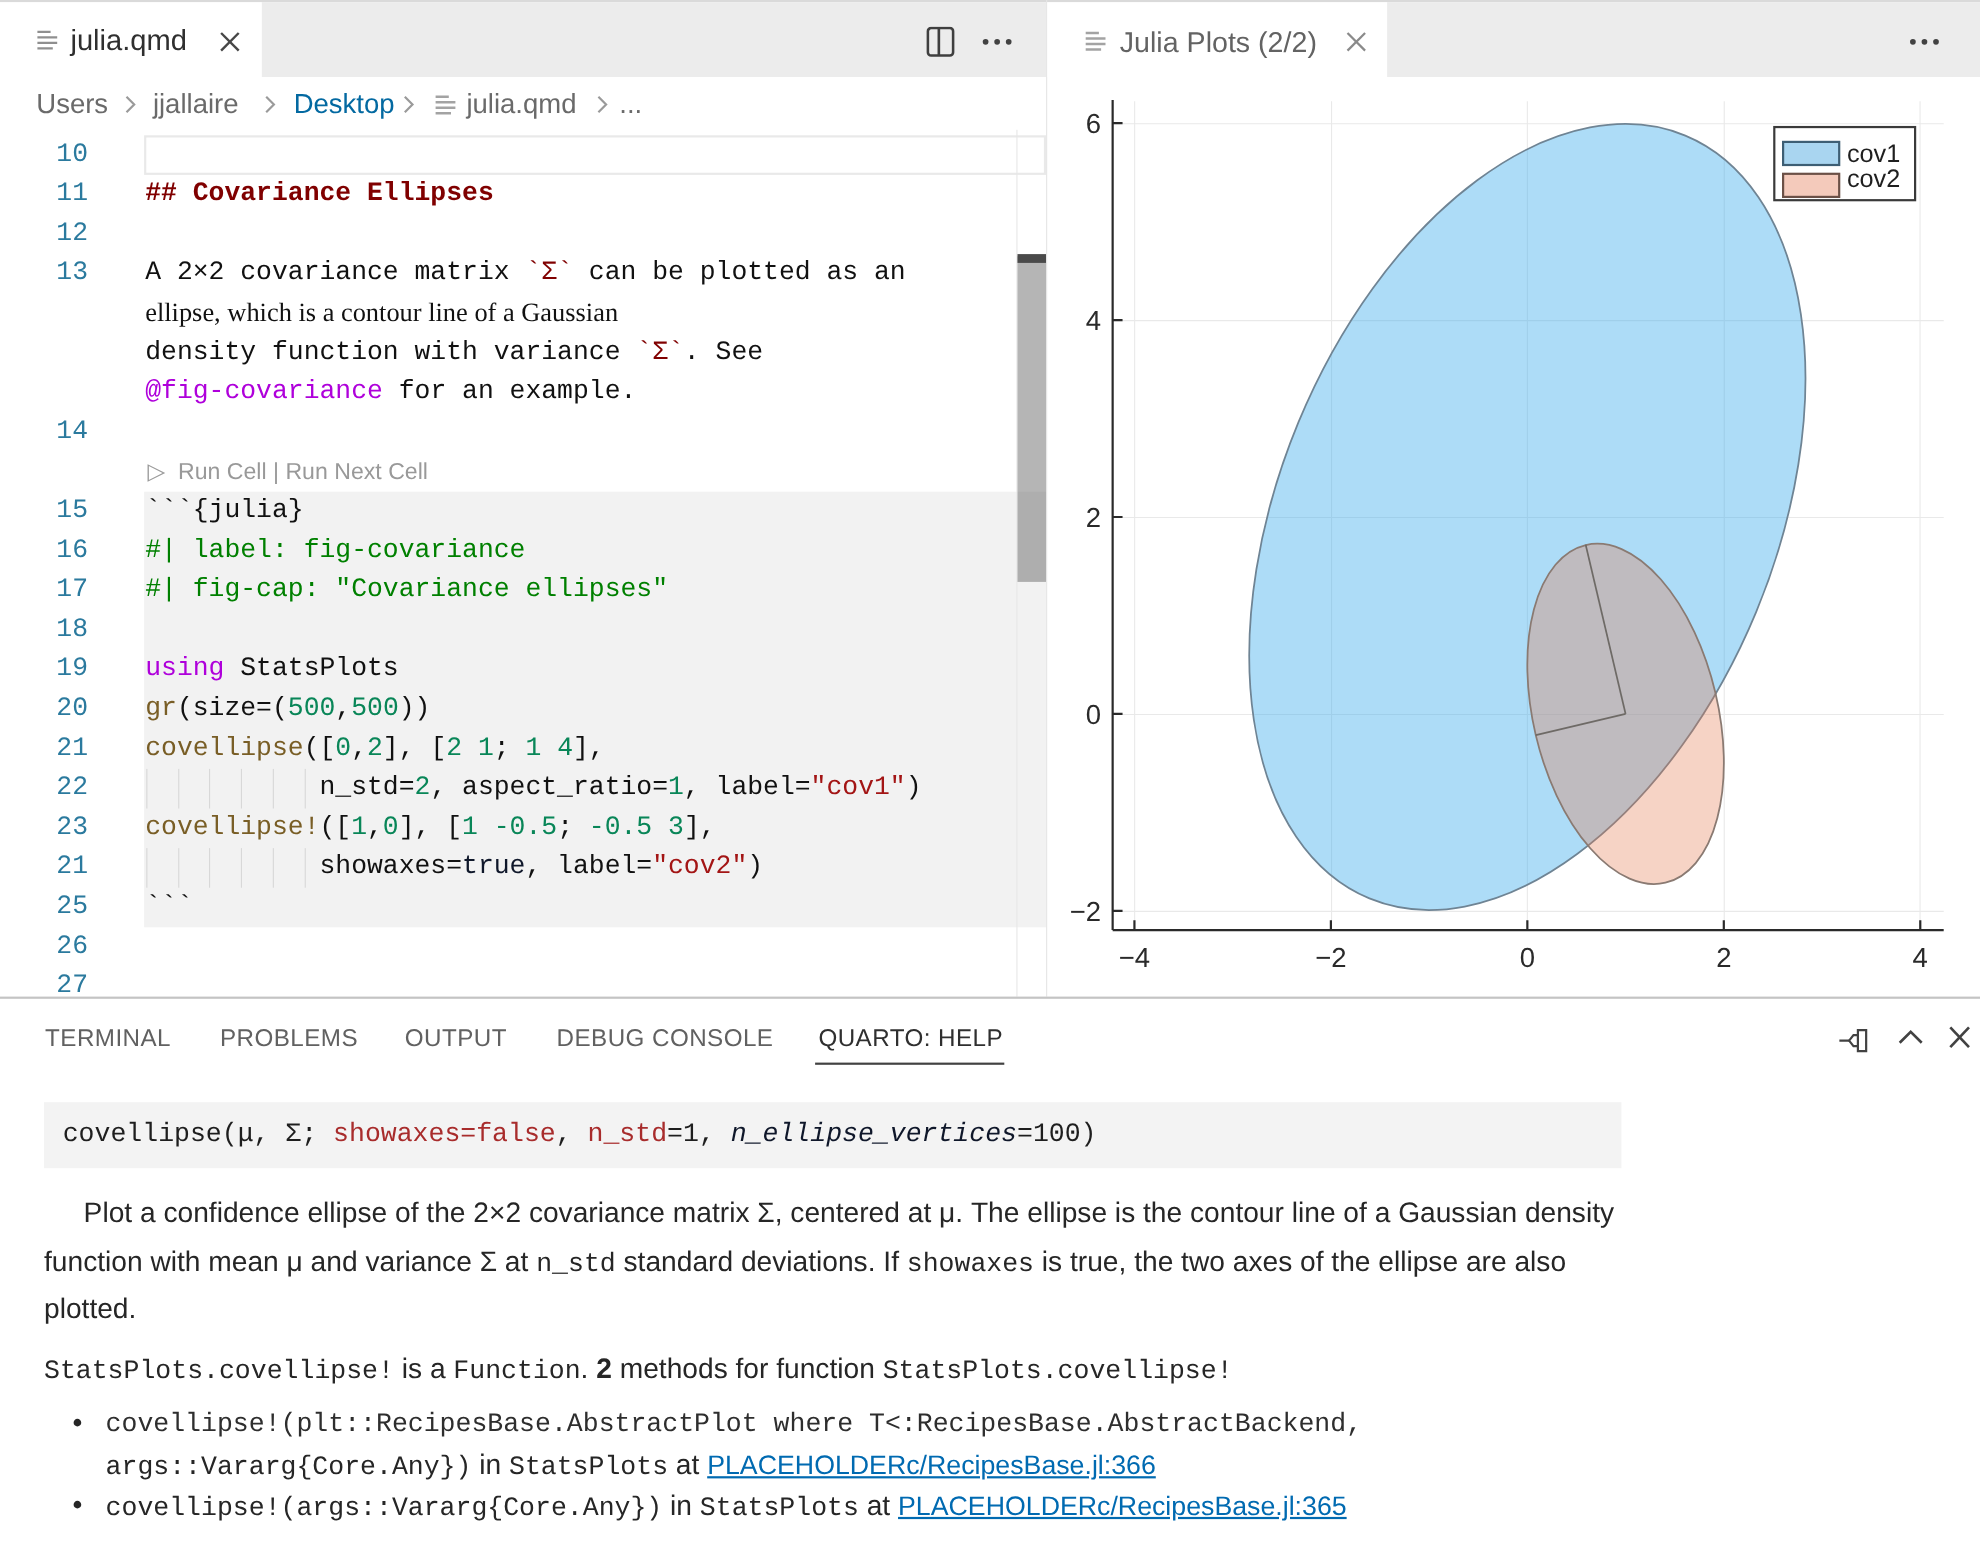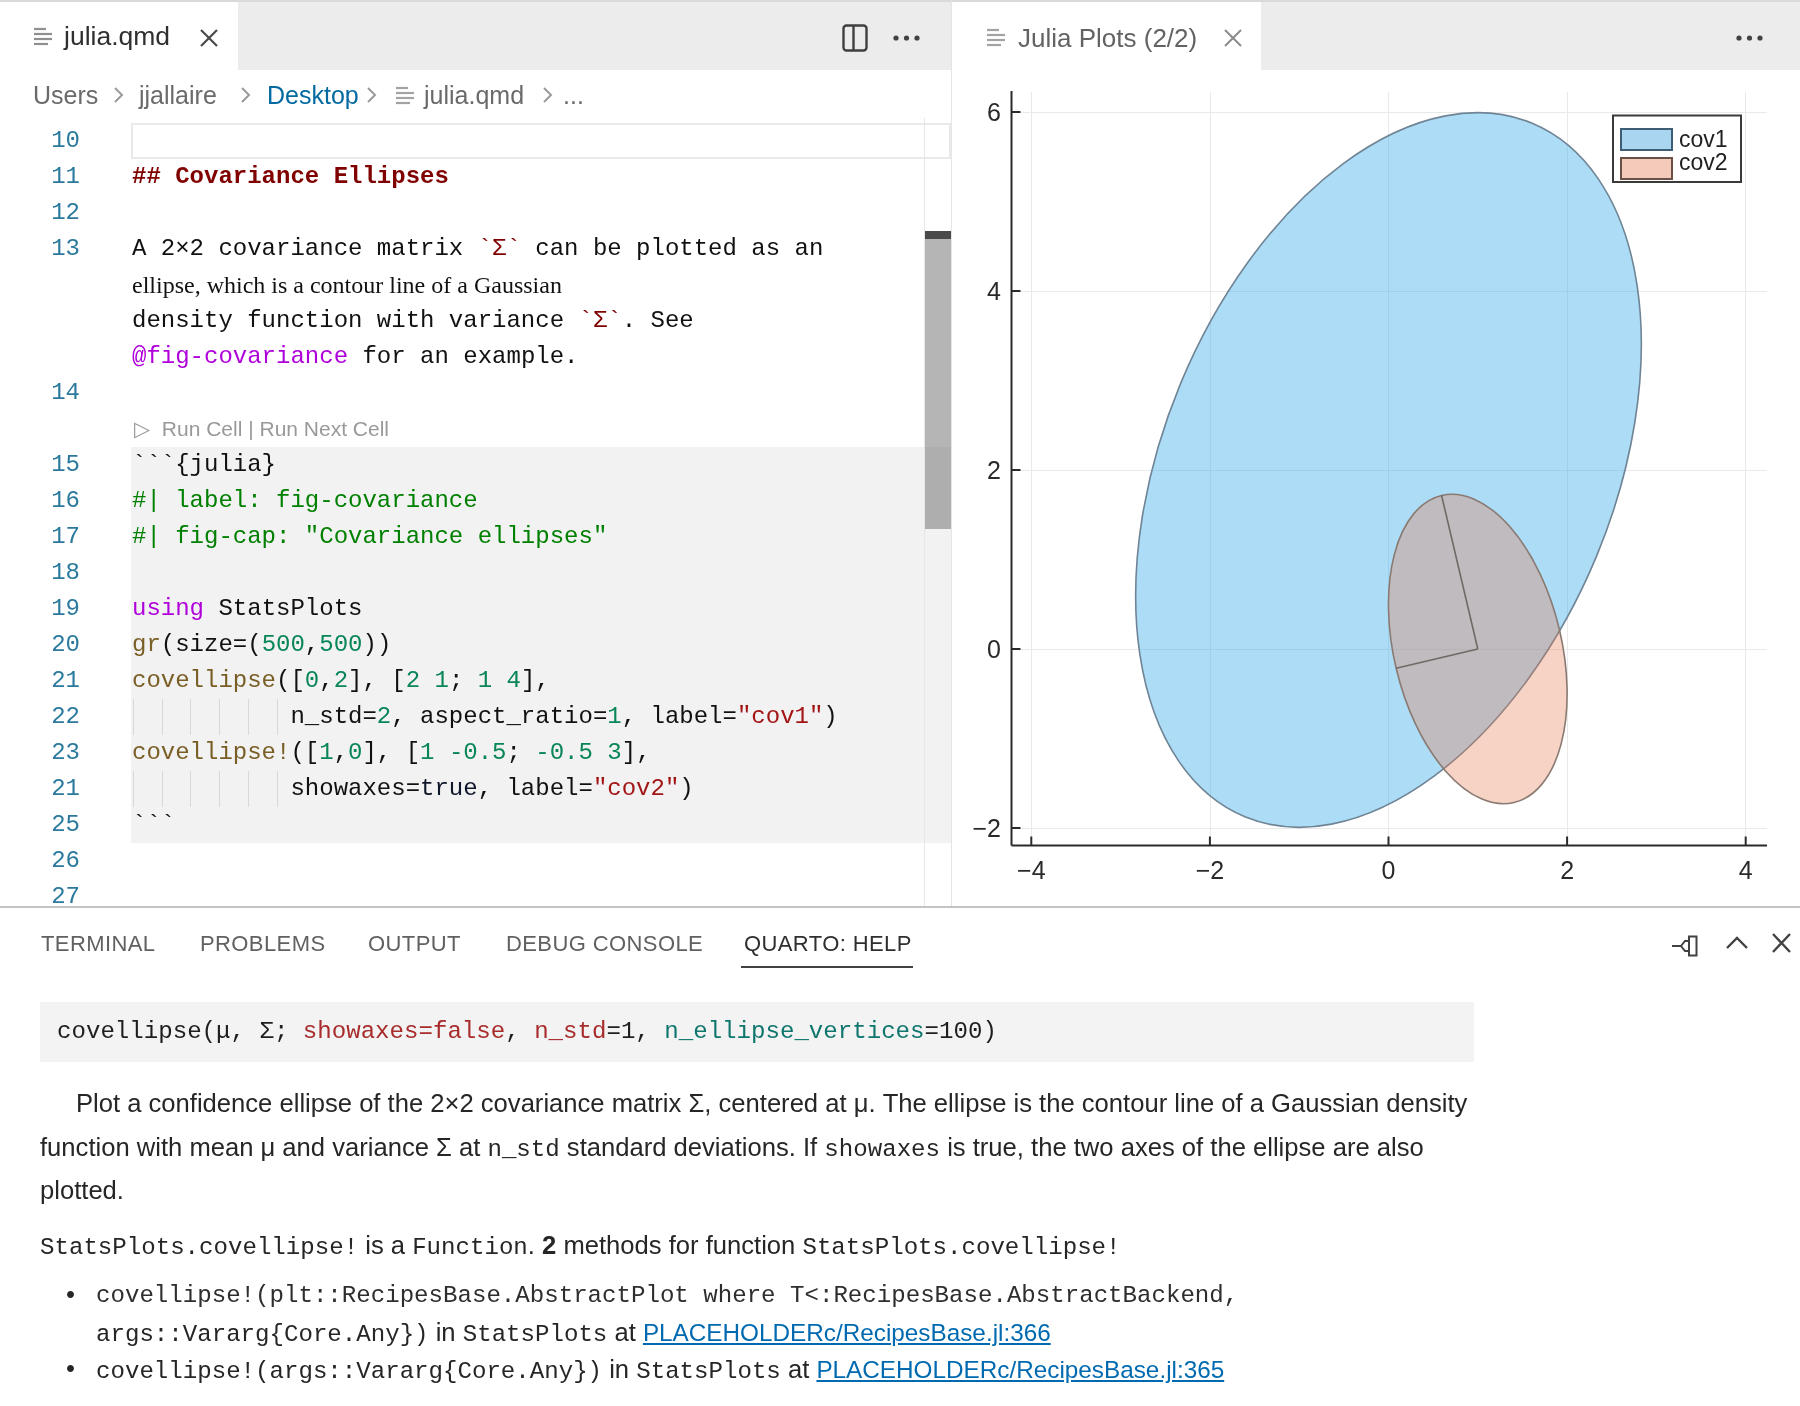--- a/index.html
+++ b/index.html
@@ -250,21 +250,21 @@
     <polyline points="2,12 12,2 22,12" fill="none" stroke="#424242" stroke-width="2.4"></polyline>
   </svg>
   <svg class="abs" style="left:1771px;top:932px;" width="21" height="22" viewBox="0 0 21 22">
     <g stroke="#424242" stroke-width="2.4" fill="none">
       <line x1="2" y1="2" x2="19" y2="20"></line>
         <line x1="19" y1="2" x2="2" y2="20"></line>
     </g>
   </svg>
 
   <div class="abs" style="left:40px;top:1002px;width:1434px;height:60px;background:#f3f3f3;"></div>
-  <div class="abs mono" style="left:57px;top:1002px;font-size:24.1px;line-height:60px;color:#1e1e1e;white-space:pre;">covellipse(μ, Σ; <span style="color:#a82c2c;">showaxes=false</span>, <span style="color:#a82c2c;">n_std</span>=1, <span style="color:#0f766e;">n_ellipse_vertices</span>=100)</div>
+  <div class="abs mono" style="left:57px;top:1002px;font-size:24.1px;line-height:60px;color:#1e1e1e;white-space:pre;">covellipse(μ, Σ; <span style="color:#a82c2c;">showaxes=false</span>, <span style="color:#a82c2c;">n_std</span>=1, <span style="color:#0f172a;font-style:italic;">n_ellipse_vertices</span>=100)</div>
 
   <div class="abs hl" style="left:40px;top:1088px;margin-left:36px;">Plot a confidence ellipse of the 2×2 covariance matrix Σ, centered at μ. The ellipse is the contour line of a Gaussian density</div>
   <div class="abs hl" style="left:40px;top:1132px;">function with mean μ and variance Σ at <span class="m2">n_std</span> standard deviations. If <span class="m2">showaxes</span> is true, the two axes of the ellipse are also</div>
   <div class="abs hl" style="left:40px;top:1175px;">plotted.</div>
 
   <div class="abs hl" style="left:40px;top:1230px;"><span class="m2">StatsPlots.covellipse!</span> is a <span class="m2">Function</span>. <b>2</b> methods for function <span class="m2">StatsPlots.covellipse!</span></div>
 
   <div class="abs hl" style="left:66px;top:1279px;">•</div>
   <div class="abs m2b" style="left:96px;top:1281px;">covellipse!(plt::RecipesBase.AbstractPlot where T&lt;:RecipesBase.AbstractBackend,</div>
   <div class="abs hl" style="left:96px;top:1317px;"><span class="m2">args::Vararg{Core.Any})</span> in <span class="m2">StatsPlots</span> at <span class="lnk">PLACEHOLDERc/RecipesBase.jl:366</span></div>

